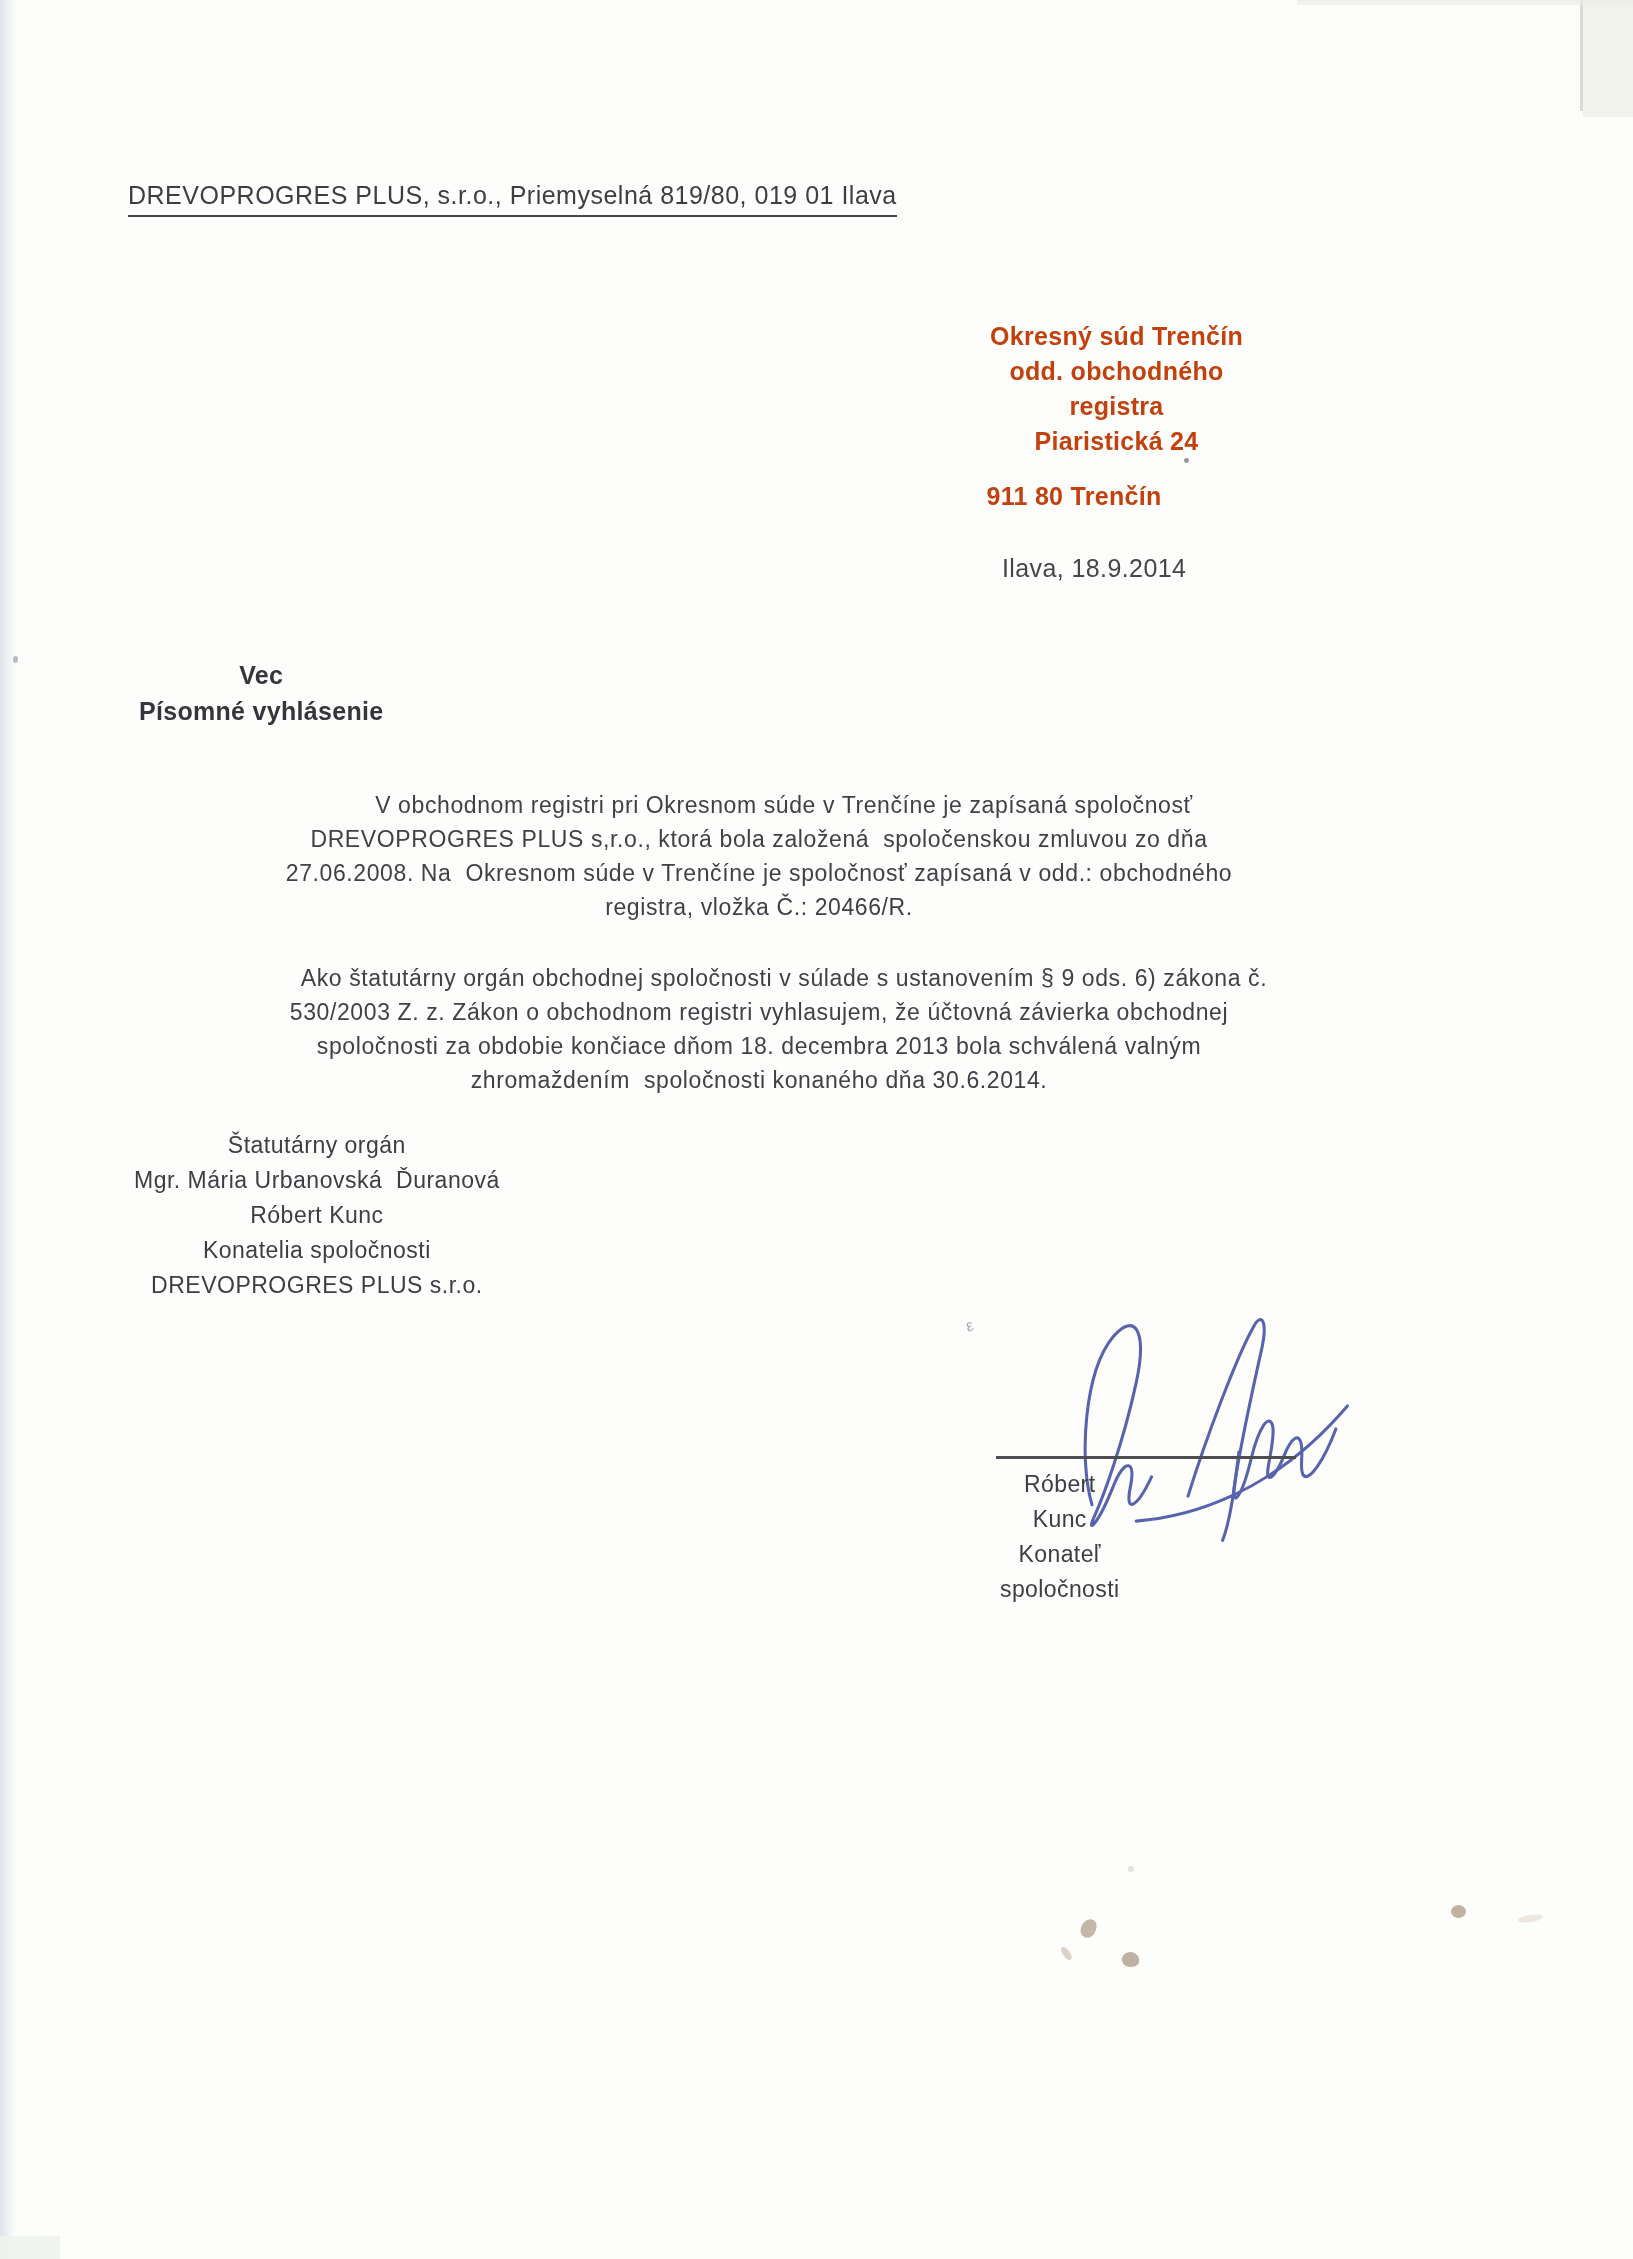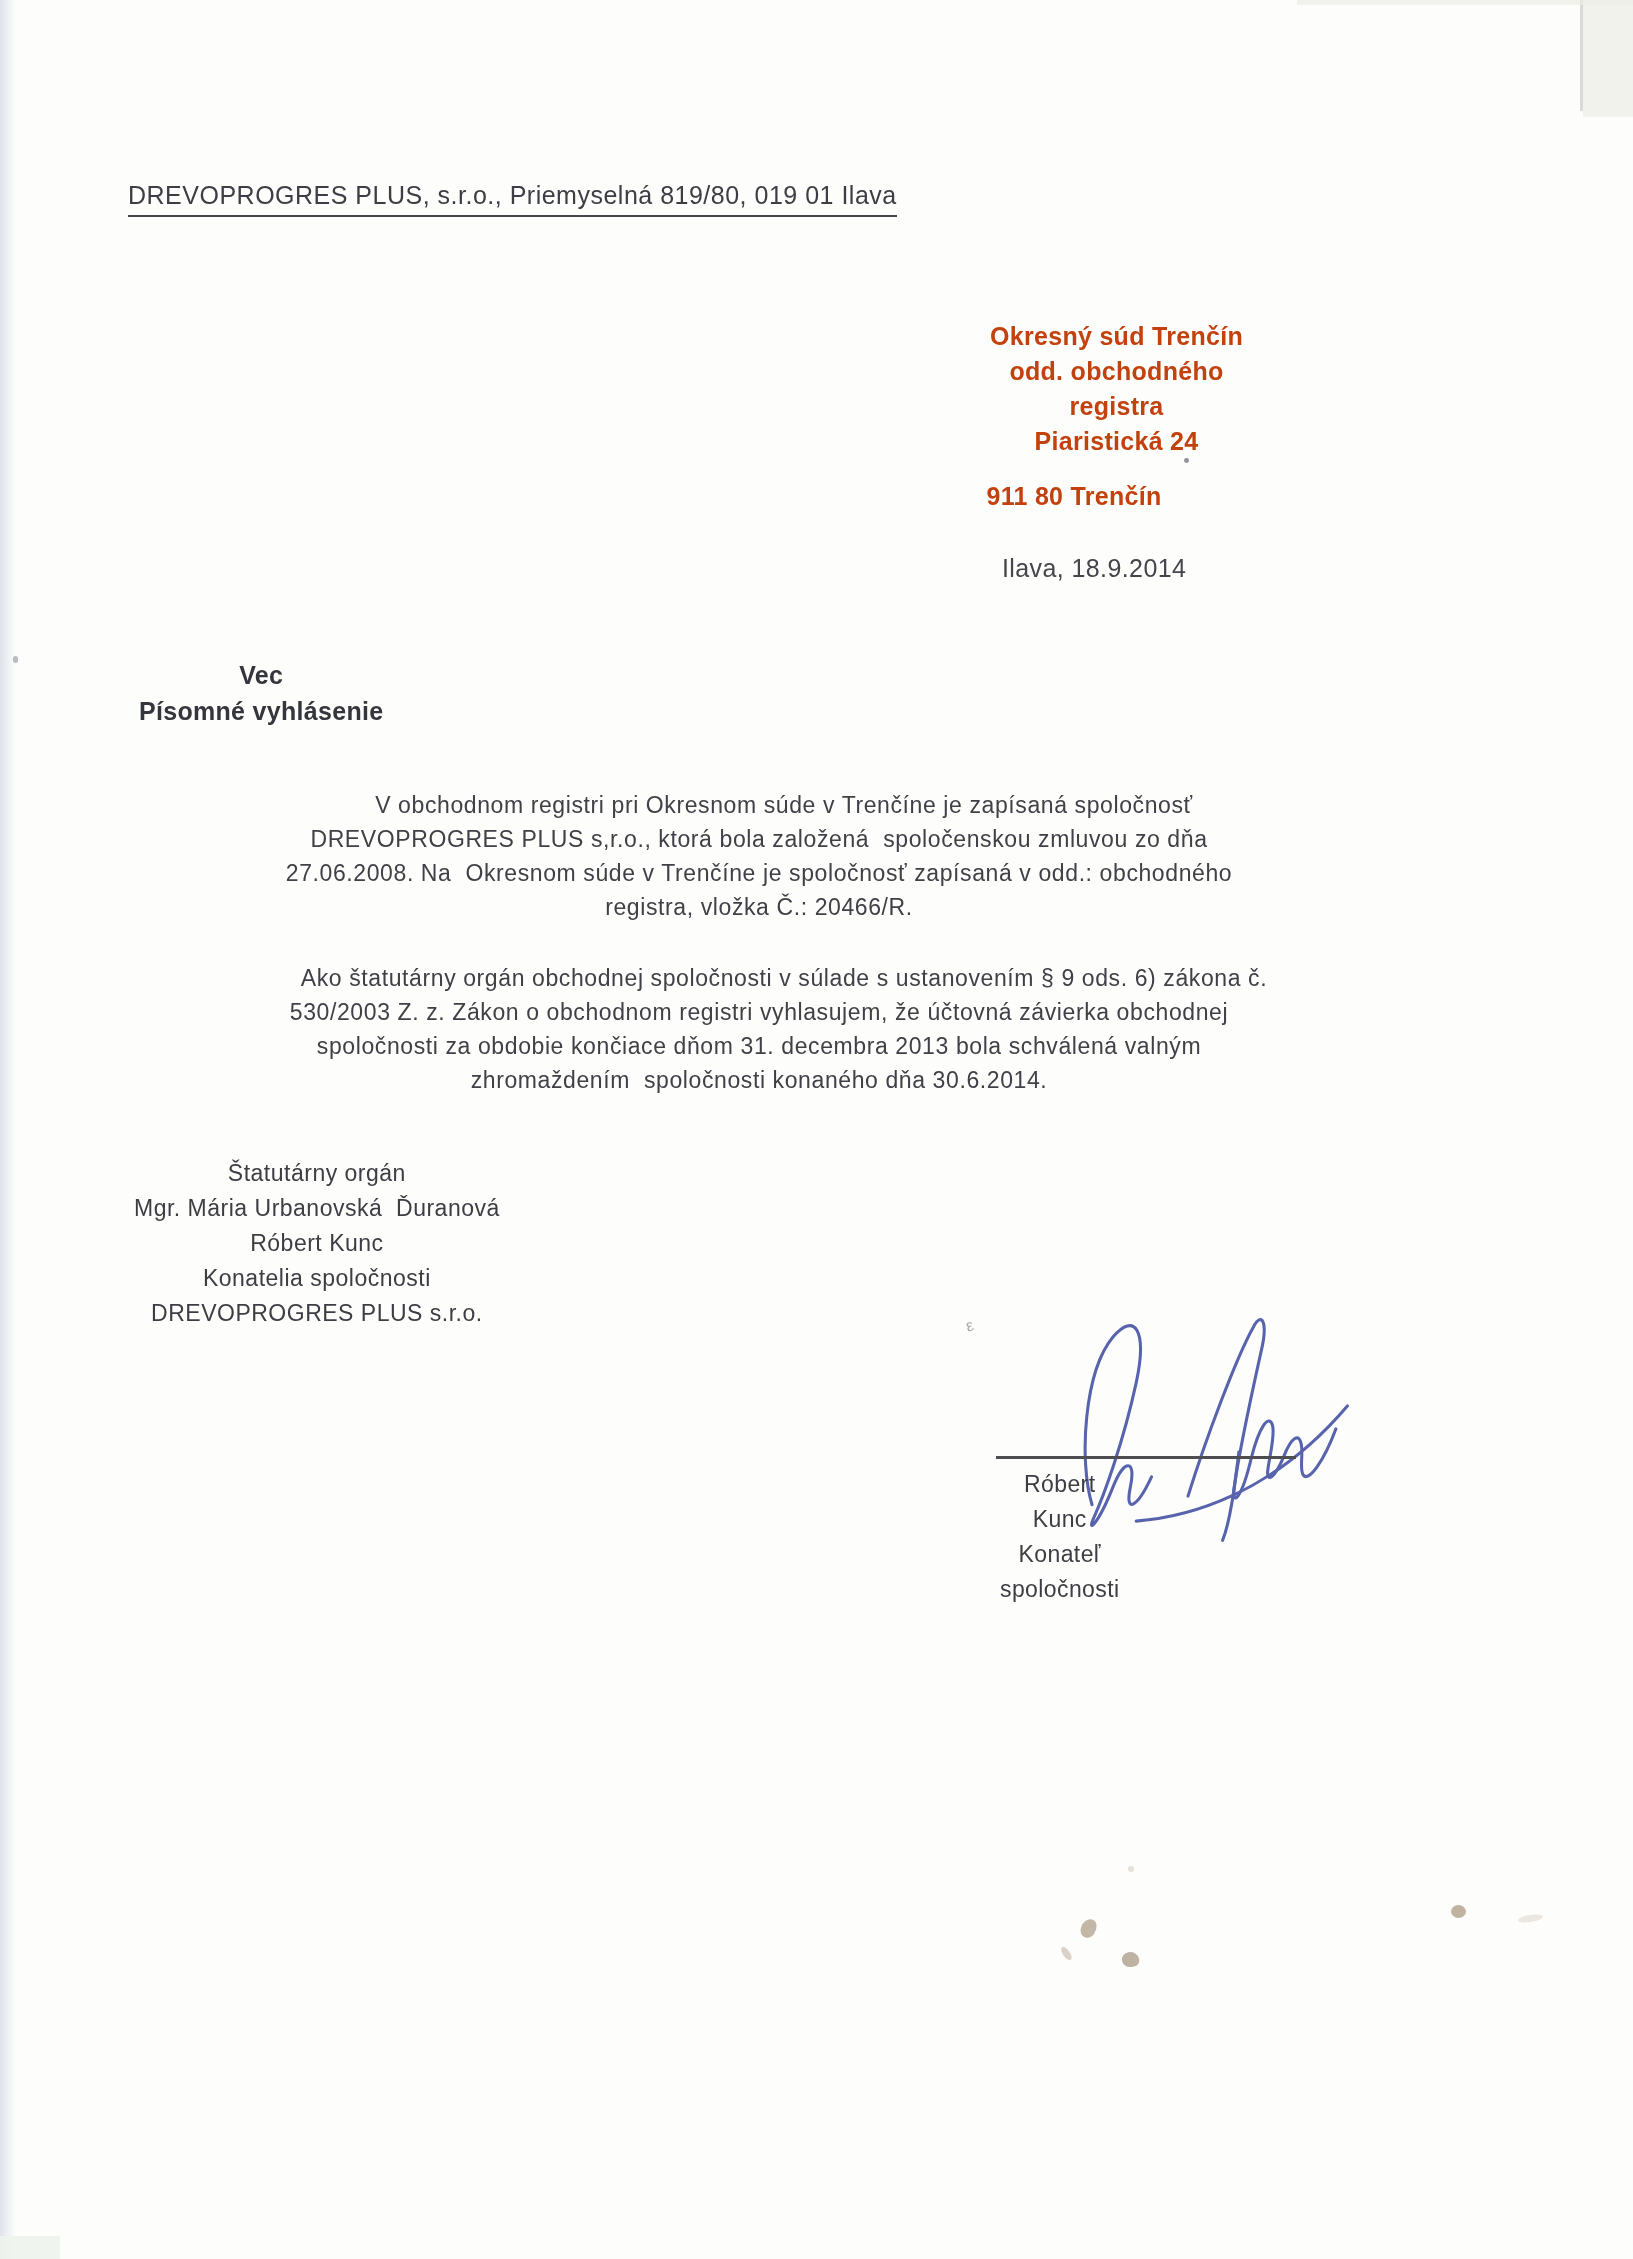--- a/index.html
+++ b/index.html
@@ -65,21 +65,21 @@
   .para {
     position: absolute; left: 125px;
     font-size: 23px; line-height: 34px;
     letter-spacing: 0.6px; color: #404047; width: 1268px;
   }
   .para-1 { top: 788px; }
   .para-2 { top: 961px; }
   .para .line:first-child { text-indent: 50px; }
   .signatory {
     position: absolute; left: 134px; top: 1128px;
-    font-size: 23px; line-height: 35px; letter-spacing: 0.5px; color: #3d3d44; margin-top: 28px;
+    font-size: 23px; line-height: 35px; letter-spacing: 0.5px; color: #3d3d44;
   }
   .sig-area { position: absolute; left: 0; top: 0; }
   .sig-rule {
     position: absolute; left: 996px; top: 1456px;
     width: 300px; height: 2.9px; background: #4d4d52;
   }
   .sig-caption {
     position: absolute; left: 1000px; top: 1467px;
     font-size: 23px; line-height: 35px; letter-spacing: 0.4px; color: #3d3d44;
   }
@@ -127,21 +127,21 @@
   <div class="para para-1">
       <div class="line">V obchodnom registri pri Okresnom súde v Trenčíne je zapísaná spoločnosť</div>
       <div class="line">DREVOPROGRES PLUS s,r.o., ktorá bola založená  spoločenskou zmluvou zo dňa</div>
       <div class="line">27.06.2008. Na  Okresnom súde v Trenčíne je spoločnosť zapísaná v odd.: obchodného</div>
       <div class="line">registra, vložka Č.: 20466/R.</div>
     </div>
 
   <div class="para para-2">
       <div class="line">Ako štatutárny orgán obchodnej spoločnosti v súlade s ustanovením § 9 ods. 6) zákona č.</div>
       <div class="line">530/2003 Z. z. Zákon o obchodnom registri vyhlasujem, že účtovná závierka obchodnej</div>
-      <div class="line">spoločnosti za obdobie končiace dňom 31. decembra 2013 bola schválená valným</div>
+      <div class="line">spoločnosti za obdobie končiace dňom 18. decembra 2013 bola schválená valným</div>
       <div class="line">zhromaždením  spoločnosti konaného dňa 30.6.2014.</div>
     </div>
 
   <div class="signatory">
       <div class="line">Štatutárny orgán</div>
       <div class="line">Mgr. Mária Urbanovská  Ďuranová</div>
       <div class="line">Róbert Kunc</div>
       <div class="line">Konatelia spoločnosti</div>
       <div class="line">DREVOPROGRES PLUS s.r.o.</div>
     </div>

